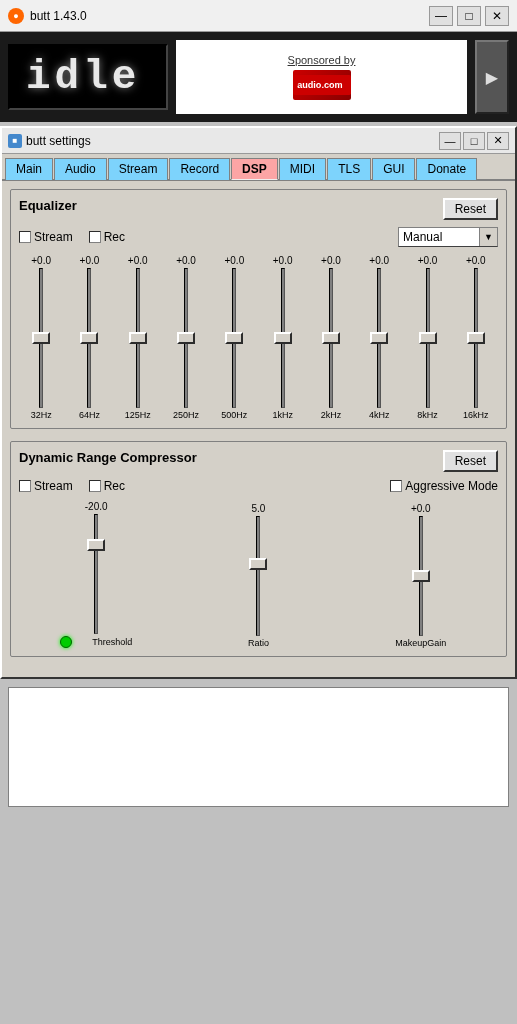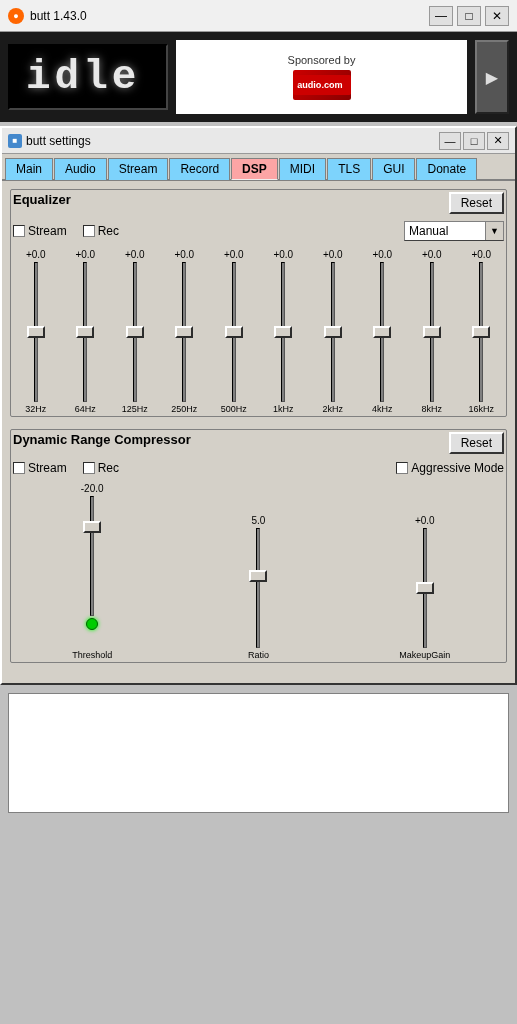--- a/index.html
+++ b/index.html
@@ -195,21 +195,21 @@
       padding: 8px;
       background: #d4d0c8;
     }
 
     
     .section-box {
       border: 1px solid #808080;
       border-radius: 2px;
       background: #d4d0c8;
       margin-bottom: 12px;
-      padding: 2px;
+      padding: 8px;
       position: relative;
     }
     .section-title {
       font-size: 13px;
       font-weight: bold;
       margin-bottom: 8px;
       color: #000;
     }
     .section-header {
       display: flex;
@@ -352,21 +352,20 @@
       background: #00cc00;
       border: 1px solid #006600;
       box-shadow: 0 0 4px #00ff00;
       display: inline-block;
     }
 
     .threshold-row {
       display: flex;
       align-items: center;
       gap: 20px;
-      flex-direction: column;
     }
 
     
     .bottom-area {
       background: white;
       margin: 8px;
       height: 120px;
       border: 1px solid #808080;
     }
   </style>
@@ -383,21 +382,21 @@
     <div class="title-bar-btn">□</div>
     <div class="title-bar-btn close">✕</div>
   </div>
 </div>
 
 <div class="main-app">
   <div class="idle-display">
     <span>idle</span>
   </div>
   <div class="sponsor-area">
-    <span style="font-size:11px;color:#333;">Sponsored by</span>
+    <span style="font-size:11px;color:#333;text-decoration:underline;">Sponsored by</span>
     <div class="sponsor-logo">
       <svg width="70" height="24" viewBox="0 0 70 24">
         <rect width="70" height="24" fill="#cc0000" rx="2"></rect>
         <text x="5" y="16" fill="white" font-size="11" font-family="Arial" font-weight="bold">audio.com</text>
       </svg>
     </div>
   </div>
   <div class="play-btn">
     <span>▶</span>
   </div>

